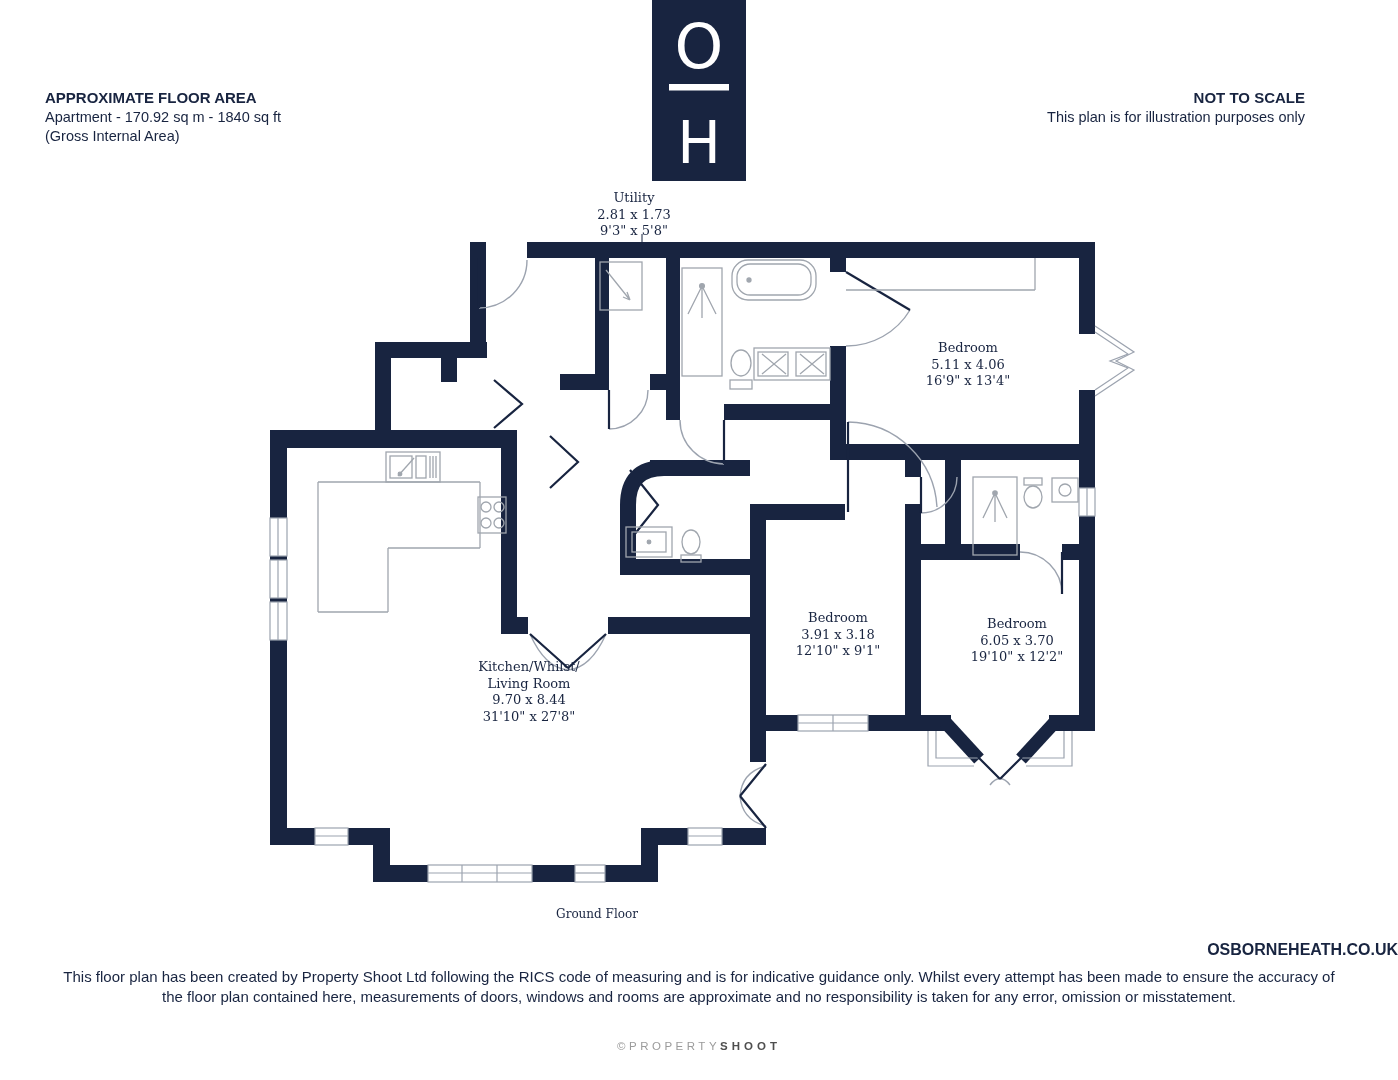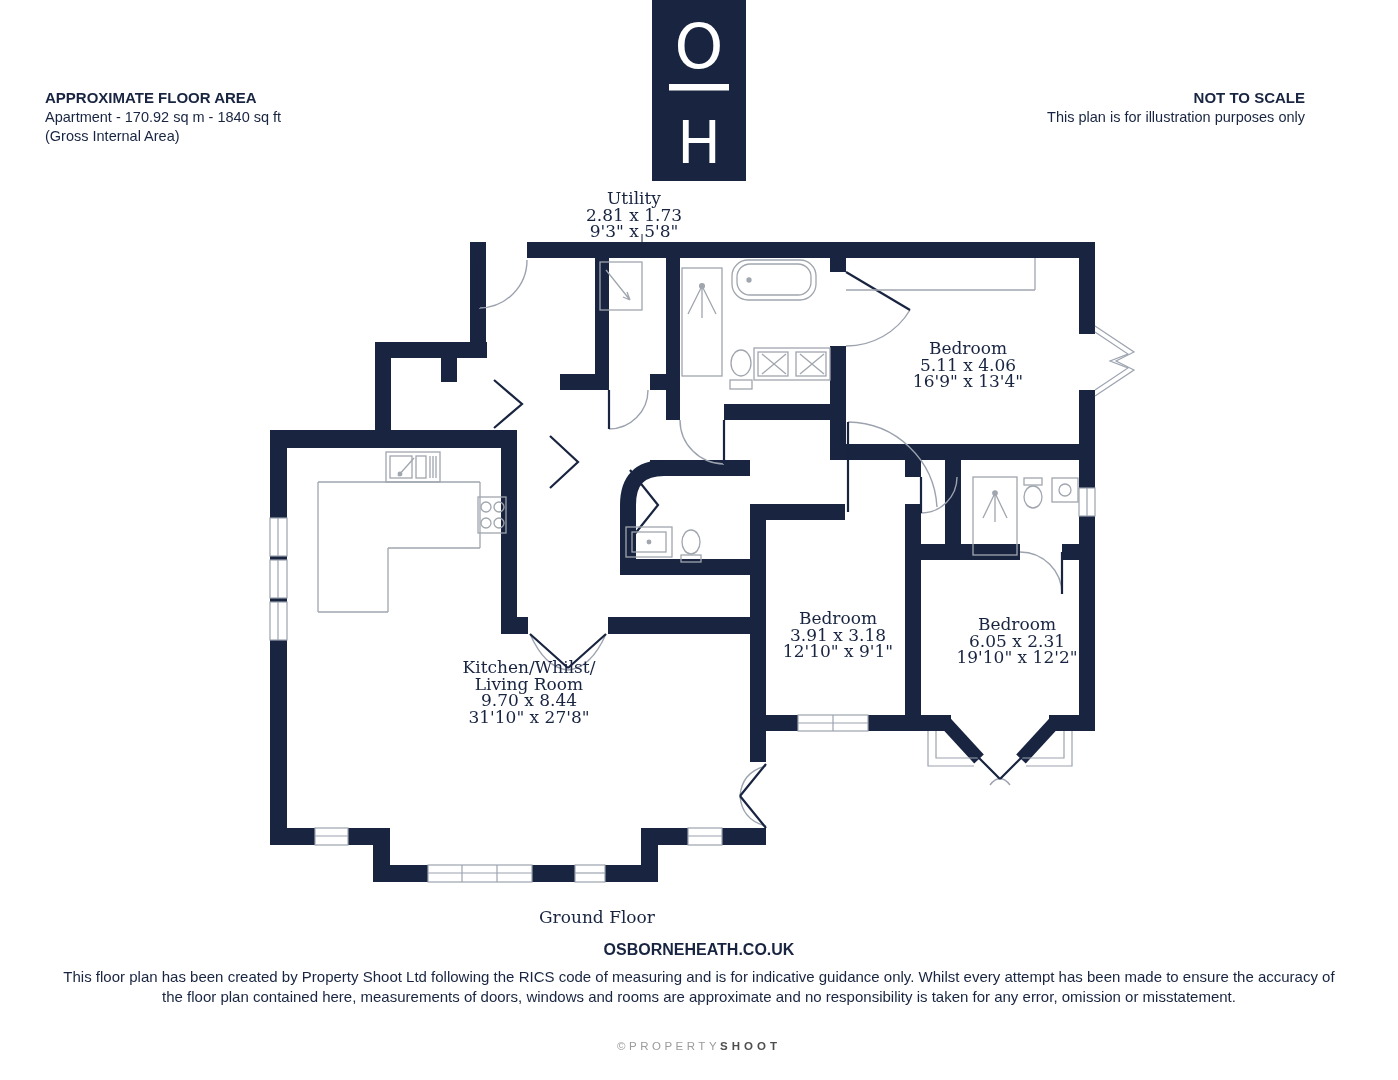--- a/index.html
+++ b/index.html
@@ -4,31 +4,31 @@
 <style>
   html,body{margin:0;padding:0;background:#ffffff;}
   #canvas{position:relative;width:1398px;height:1080px;background:#fff;overflow:hidden;
           font-family:"Liberation Sans",sans-serif;color:#182440;}
   .hdr-block{position:absolute;top:56px;line-height:19.5px;font-size:14.5px;color:#182440;margin-top:32px;}
   #floor-area{left:45px;text-align:left;}
   #scale-note{right:93px;text-align:right;}
   .hdr-title{font-weight:bold;font-size:15px;}
   #logo{position:absolute;left:652px;top:0px;width:94px;height:181px;background:#182440;}
   .room-label{position:absolute;transform:translateX(-50%);text-align:center;
-              font-family:"DejaVu Serif","Liberation Serif",serif;font-size:17px;
+              font-family:"DejaVu Serif","Liberation Serif",serif;font-size:13px;
               line-height:16.5px;color:#182440;white-space:nowrap;}
   #lbl-utility{left:634px;top:190px;}
   #lbl-bedroom1{left:968px;top:340px;}
   #lbl-bedroom2{left:838px;top:610px;}
   #lbl-bedroom3{left:1017px;top:616px;}
   #lbl-kitchen{left:529px;top:659px;}
   #plan-svg{position:absolute;left:0;top:0;}
   #ground-floor{position:absolute;left:0;top:907px;width:1194px;text-align:center;
-                font-family:"DejaVu Serif","Liberation Serif",serif;font-size:17px;color:#182440;}
-  #website{position:absolute;left:0;top:941px;width:1398px;text-align:center;
+                font-family:"DejaVu Serif","Liberation Serif",serif;font-size:12px;color:#182440;}
+  #website{position:absolute;left:0;top:941px;width:1398px;text-align:right;
            font-weight:bold;font-size:16px;color:#182440;}
   .disc{position:absolute;left:0;width:1398px;text-align:center;font-size:15px;color:#182440;}
   #disc1{top:968px;} #disc2{top:988px;text-align:center;} #disc3{top:1007px;}
   #watermark{position:absolute;left:0;top:1040px;width:1398px;text-align:center;
              font-size:11.5px;letter-spacing:3.5px;color:#9b9b9b;}
   #watermark .wm2{color:#4e4e4e;font-weight:bold;letter-spacing:4px;}
 </style>
 </head>
 <body>
 
@@ -293,21 +293,21 @@
     <div>5.11 x 4.06</div>
     <div>16'9" x 13'4"</div>
   </div>
   <div id="lbl-bedroom2" class="room-label">
     <div>Bedroom</div>
     <div>3.91 x 3.18</div>
     <div>12'10" x 9'1"</div>
   </div>
   <div id="lbl-bedroom3" class="room-label">
     <div>Bedroom</div>
-    <div>6.05 x 2.31</div>
+    <div>6.05 x 3.70</div>
     <div>19'10" x 12'2"</div>
   </div>
   <div id="lbl-kitchen" class="room-label">
     <div>Kitchen/Whilst/</div>
     <div>Living Room</div>
     <div>9.70 x 8.44</div>
     <div>31'10" x 27'8"</div>
   </div>
 
   <div id="ground-floor">Ground Floor</div>

